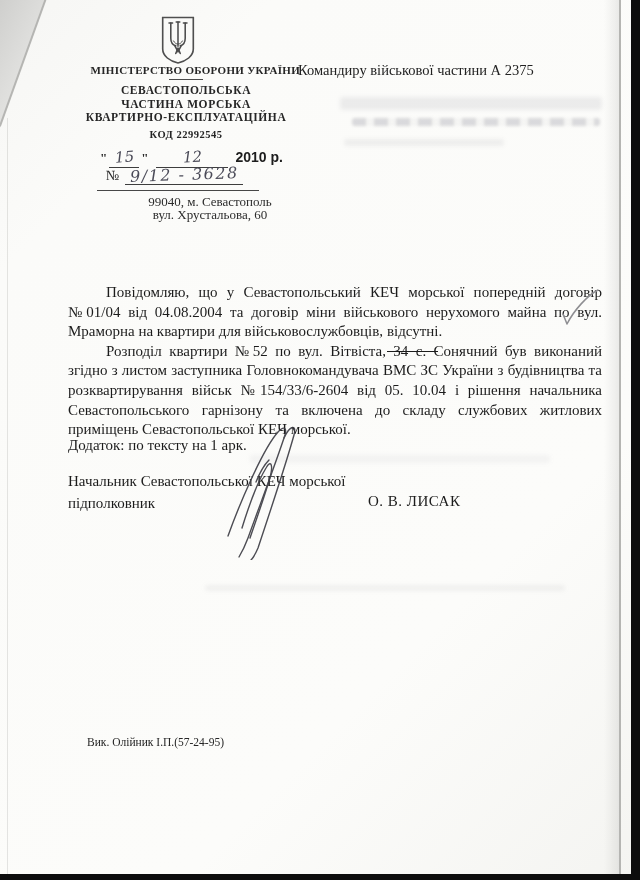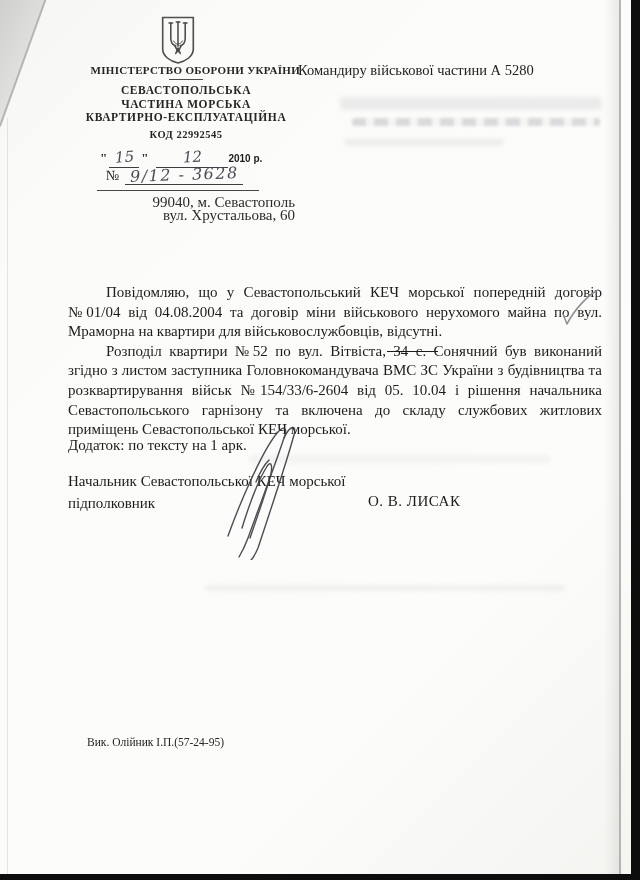--- a/index.html
+++ b/index.html
@@ -38,30 +38,30 @@
   .lh-org{font-weight:bold; font-size:11.5px; line-height:13.5px; letter-spacing:.6px;}
   .lh-code{font-weight:bold; font-size:10.5px; letter-spacing:.5px; margin-top:4px;}
 
   .recipient{position:absolute; left:298px; top:62px; width:300px; font-size:14.5px; color:#222;}
 
   
   .date-row{position:absolute; left:98px; top:148px; display:flex; align-items:baseline; font-size:13px; color:#2a2a2a;}
   .dquote{font-weight:bold; font-size:13px; padding:0 2px;}
   .day-slot{display:inline-block; min-width:30px; text-align:center; border-bottom:1.5px solid #3d3d3d; padding-bottom:1px;}
   .month-slot{display:inline-block; min-width:72px; text-align:center; border-bottom:1.5px solid #3d3d3d; margin-left:6px; padding-bottom:1px;}
-  .year-printed{font-family:"Liberation Sans", sans-serif; font-weight:700; font-size:10px; color:#1d1d1d;}
+  .year-printed{font-family:"Liberation Sans", sans-serif; font-weight:700; font-size:14px; margin-left:7px; color:#1d1d1d;}
   .hand{font-family:"DejaVu Serif", serif; font-style:italic; color:#4b4b58;}
   .hand-day{font-size:15px; display:inline-block; transform:rotate(-4deg);}
   .hand-month{font-size:15px; display:inline-block; transform:rotate(-3deg);}
   .num-row{position:absolute; left:106px; top:165px; display:flex; align-items:baseline; font-size:14px; color:#2a2a2a;}
   .num-slot{display:inline-block; min-width:118px; border-bottom:1.5px solid #3d3d3d; margin-left:6px; text-align:center; padding-bottom:0;}
   .hand-num{font-size:16px; letter-spacing:1.5px; display:inline-block; transform:rotate(-2deg); white-space:nowrap;}
   .long-rule{position:absolute; left:97px; top:190px; width:162px; border:0; border-top:1.5px solid #474747; margin:0;}
 
-  .address{position:absolute; left:125px; top:196px; width:170px; text-align:right; font-size:15px; line-height:12.5px; color:#2c2c2c;}
+  .address{position:absolute; left:125px; top:196px; width:170px; text-align:center; font-size:13px; line-height:12.5px; color:#2c2c2c;}
 
   .reference{position:absolute; left:68px; top:254px; font-size:15px; color:#1e1e1e;}
 
   .body-text{position:absolute; left:68px; top:283px; width:534px; font-size:15px; line-height:19.6px; text-align:justify; color:#1c1c1c;}
   .body-text p{margin:0; text-indent:38px;}
   .u-word{border-bottom:1px solid #1c1c1c; padding-bottom:12px;}
 
   .attachment{position:absolute; left:68px; top:437px; font-size:15px; color:#1c1c1c;}
   .sig-title{position:absolute; left:68px; top:471px; font-size:15px; line-height:21.5px; color:#1c1c1c;}
   .sig-name{position:absolute; left:368px; top:493px; font-size:15px; letter-spacing:.5px; color:#1c1c1c;}
@@ -103,21 +103,21 @@
 
   <div class="letterhead">
     <div class="lh-ministry">МІНІСТЕРСТВО ОБОРОНИ УКРАЇНИ</div>
     <hr class="lh-divider">
     <div class="lh-org">СЕВАСТОПОЛЬСЬКА</div>
     <div class="lh-org">ЧАСТИНА МОРСЬКА</div>
     <div class="lh-org">КВАРТИРНО-ЕКСПЛУАТАЦІЙНА</div>
     <div class="lh-code">КОД 22992545</div>
   </div>
 
-  <div class="recipient">Командиру військової частини А 5280</div>
+  <div class="recipient">Командиру військової частини А 2375</div>
 
   <div class="date-row">
     <span class="dquote">"</span>
       <span class="day-slot"><span class="hand hand-day">15</span></span>
       <span class="dquote">"</span>
       <span class="month-slot"><span class="hand hand-month">12</span></span>
       <span class="year-printed">2010 р.</span>
   </div>
   <div class="num-row">
     <span>№</span>

